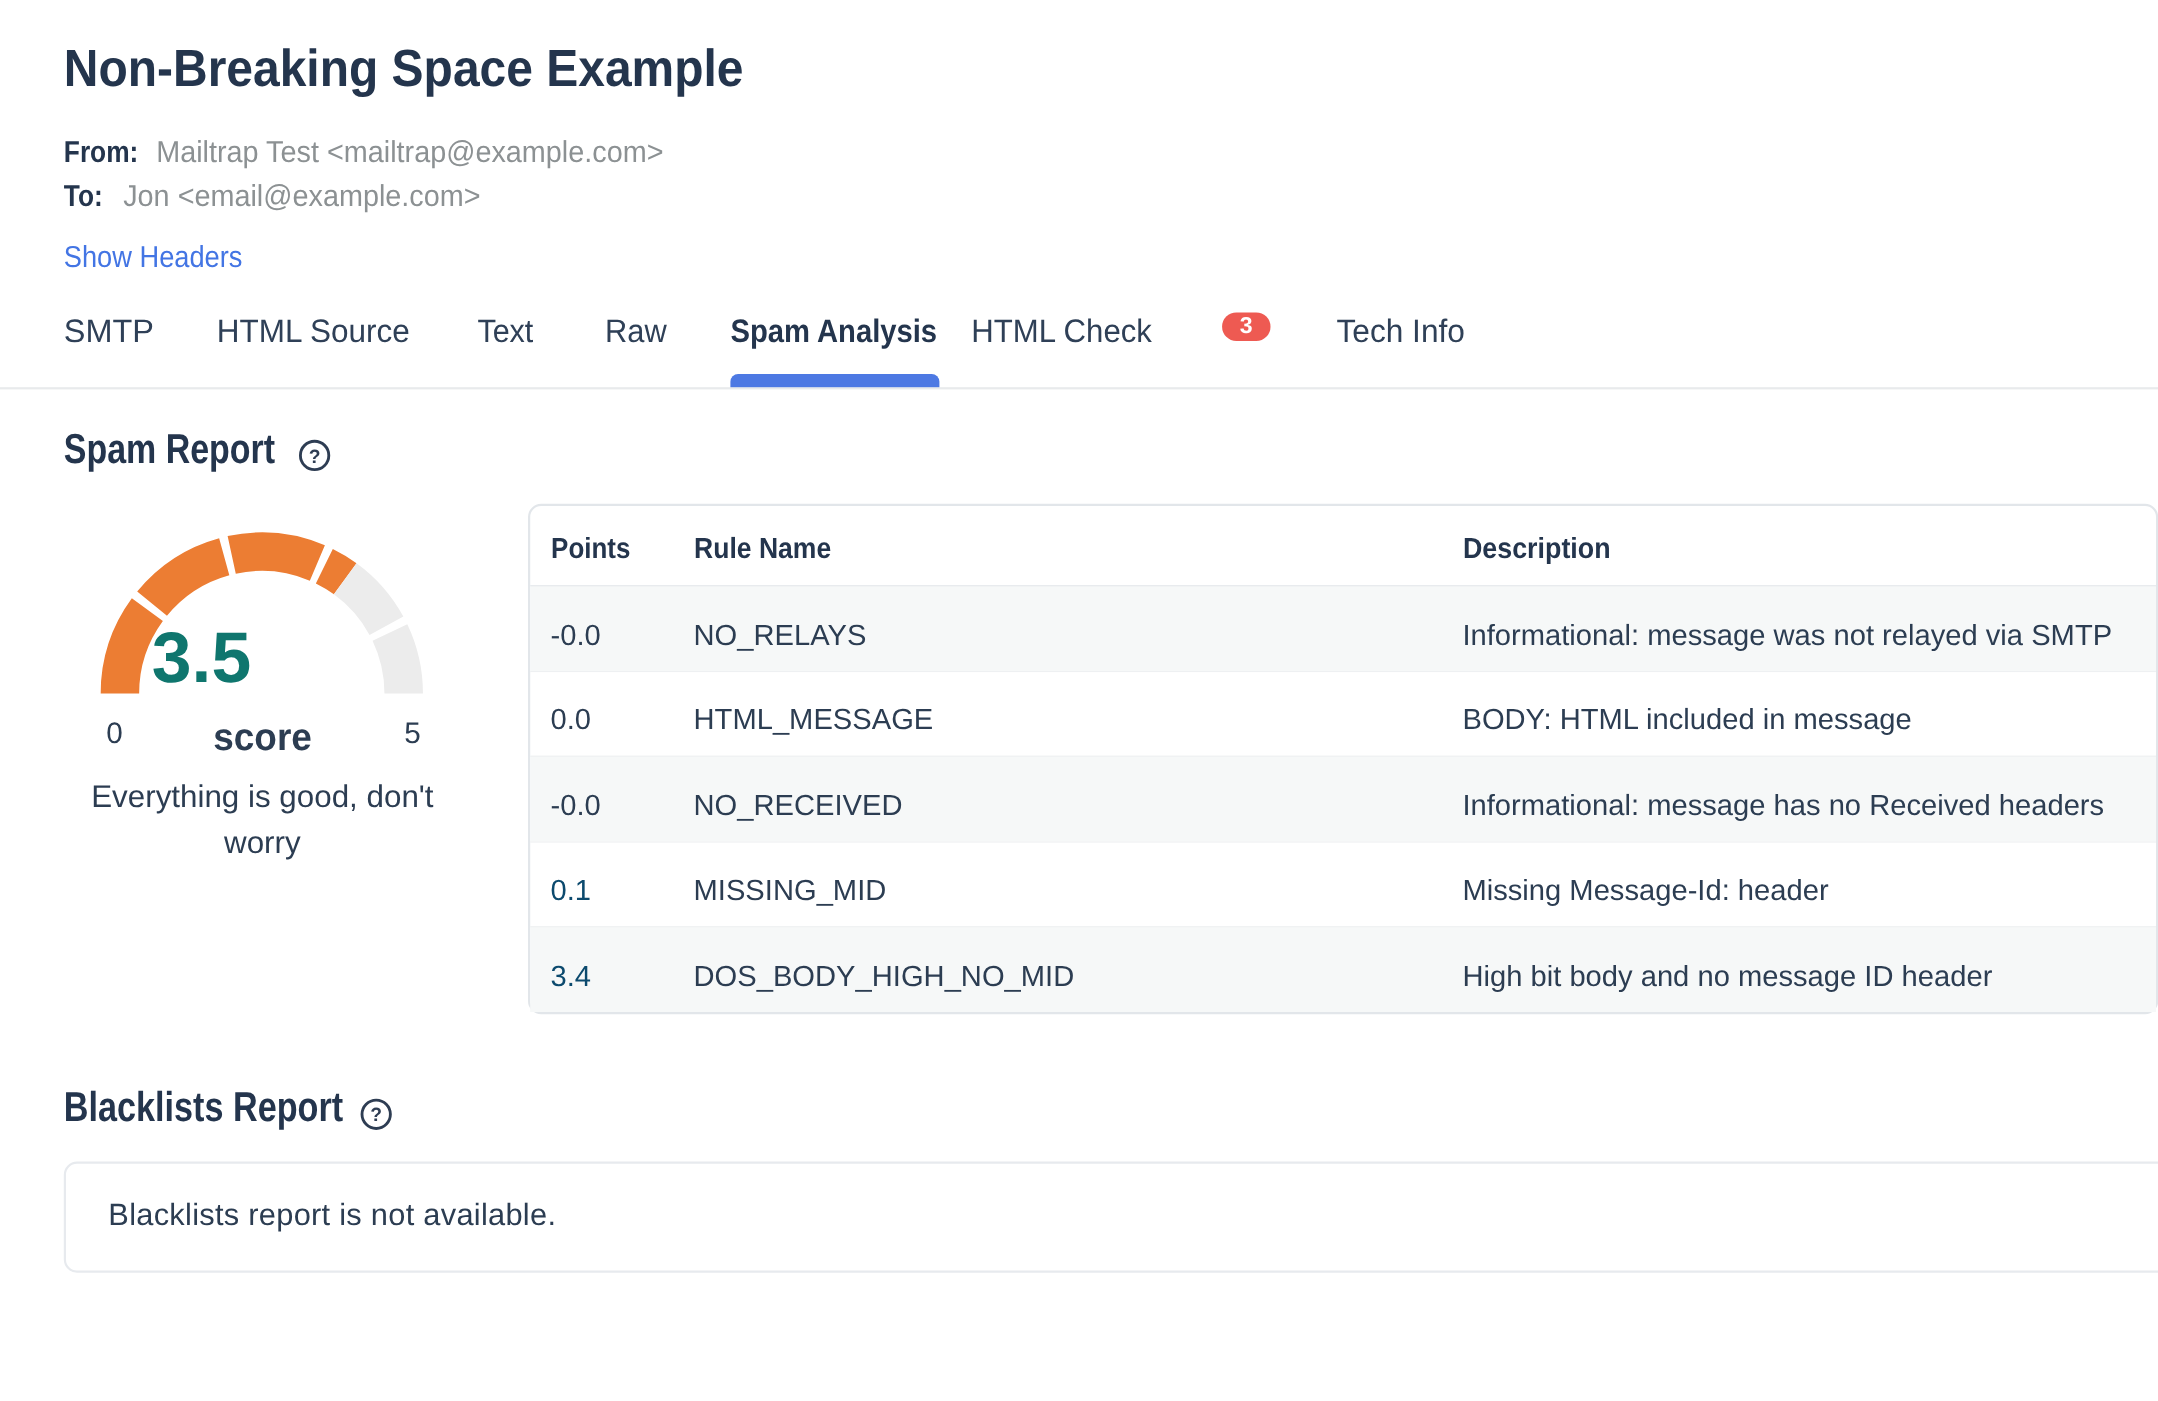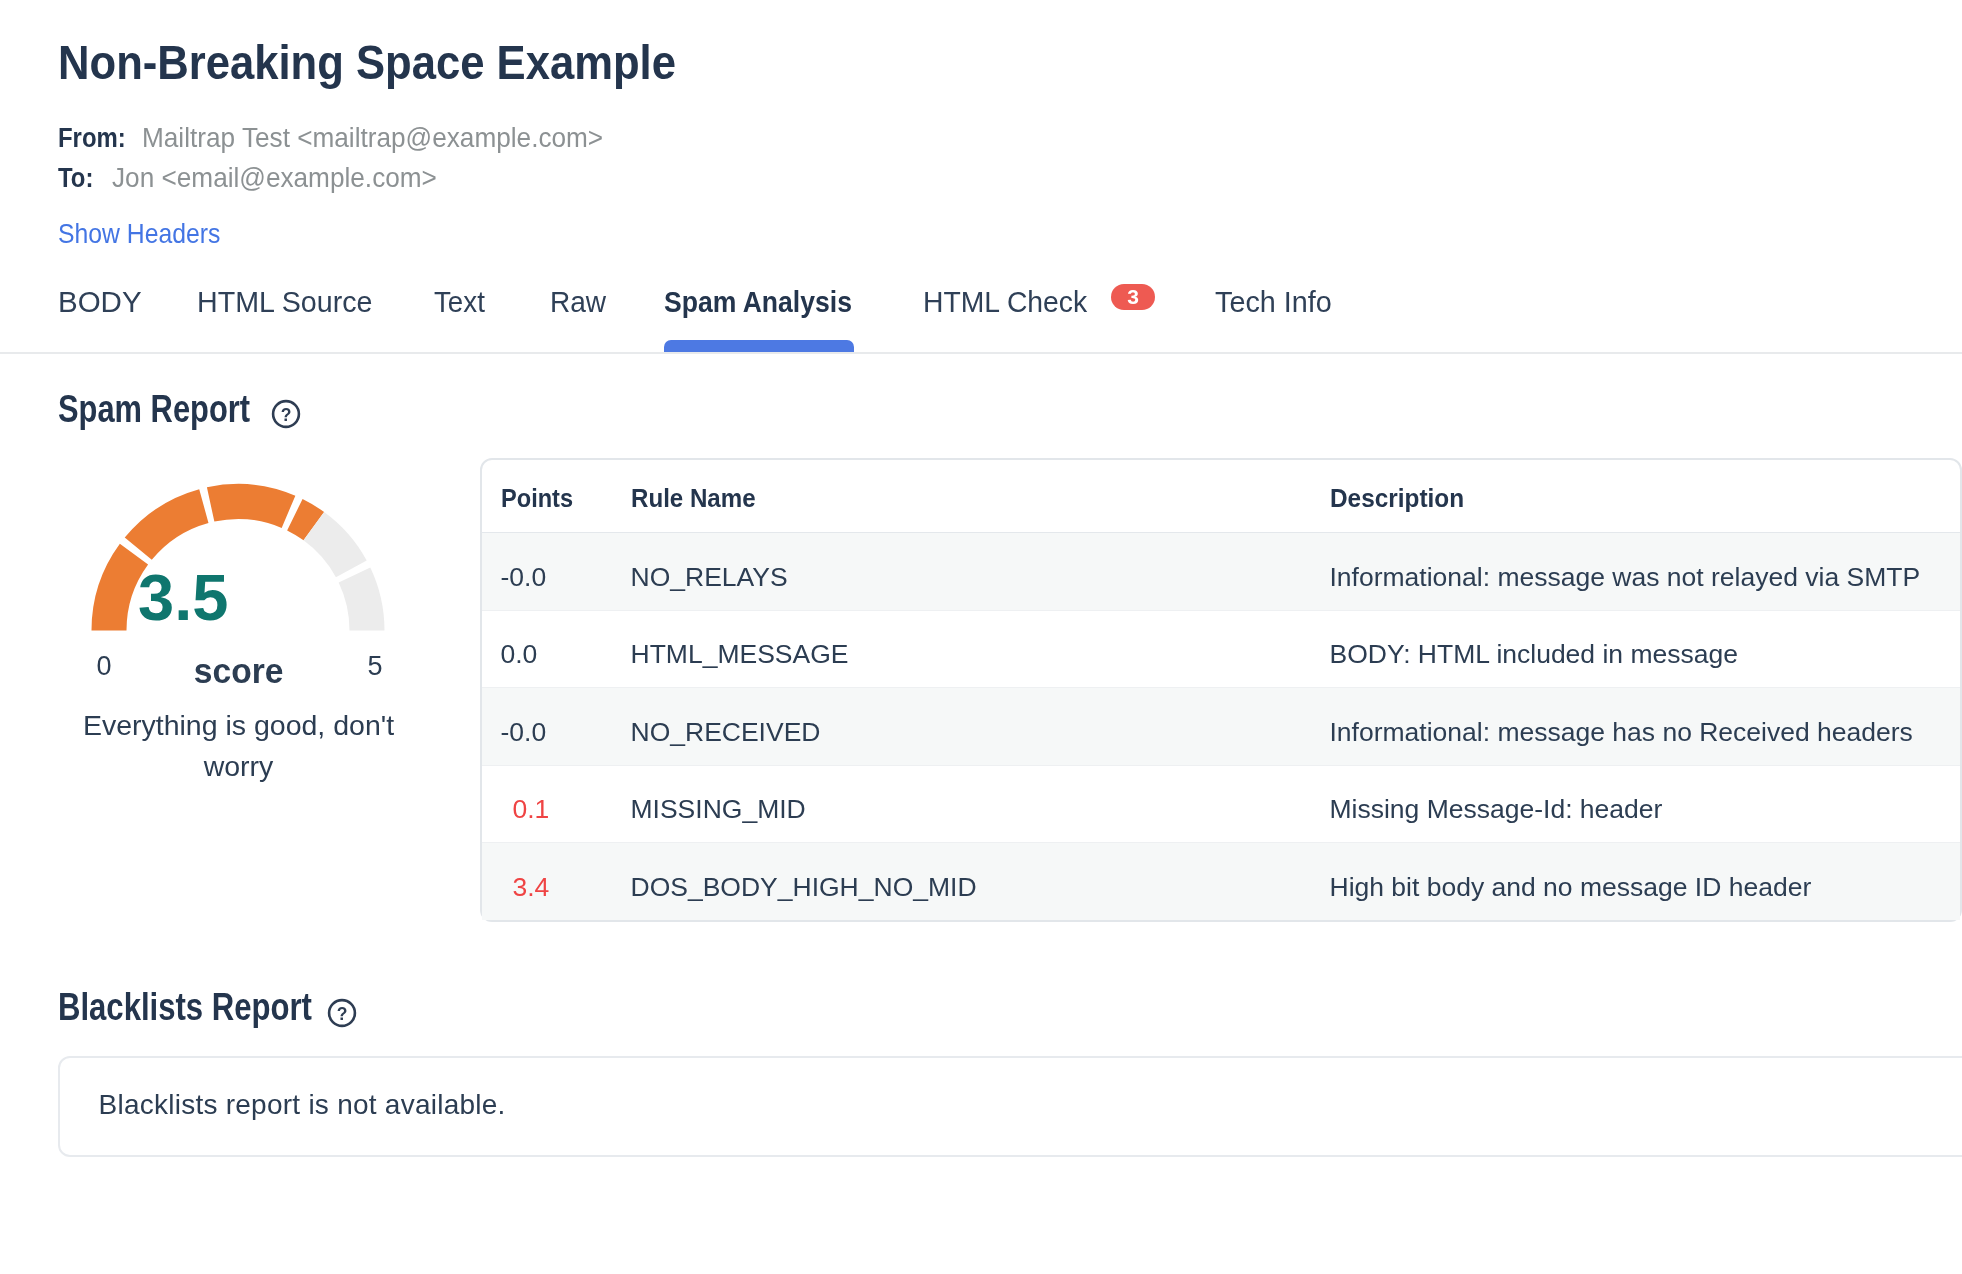--- a/index.html
+++ b/index.html
@@ -30,39 +30,39 @@
   .thead{position:relative;height:72px;text-decoration:underline;}
   .trow{position:relative;height:77.5px;box-sizing:border-box;border-top:1.5px solid #eef0f2;padding-top:5.5px;}
   .stripe{background:#f6f8f8;}
   .tr1{border-top:1.5px solid #e4e8ec;}
   .c1{position:absolute;left:18.5px;}
   .c2{position:absolute;left:148.5px;}
   .c3{position:absolute;left:807.5px;margin-left:40px;}
   .th span{font-weight:bold;color:#24354d;}
   .cell{font-size:26.5px;line-height:77.5px;}
   .hcell{font-size:26.5px;line-height:76px;}
-  .amber{color:#ef4444;margin-left:12px;}
+  .amber{color:#0c4a6e;}
   .bbox{left:58px;top:1056px;width:1950px;height:101px;box-sizing:border-box;border:2px solid #e7eaee;}
   .bbox .t{position:absolute;left:38.5px;top:0;font-size:28px;line-height:93px;letter-spacing:0.25px;}
 </style>
 </head>
 <body>
   <div class="abs title"><span class="sx" style="transform:scaleX(0.918);">Non-Breaking Space Example</span></div>
 
   <div class="abs hline" style="top:123.5px;"><span class="lab">From:</span><span class="gray" style="position:absolute;left:83.5px;">Mailtrap Test &lt;mailtrap@example.com&gt;</span></div>
   <div class="abs hline" style="top:163.5px;"><span class="lab">To:</span><span class="gray" style="position:absolute;left:54px;">Jon &lt;email@example.com&gt;</span></div>
 
   <div class="abs link"><span class="sx" style="transform:scaleX(0.9);">Show Headers</span></div>
 
-  <div class="abs tab" style="left:58px;">BODY</div>
+  <div class="abs tab" style="left:58px;">SMTP</div>
   <div class="abs tab" style="left:197px;"><span class="sx" style="transform:scaleX(0.97);">HTML Source</span></div>
   <div class="abs tab" style="left:434px;"><span class="sx" style="transform:scaleX(0.94);">Text</span></div>
   <div class="abs tab" style="left:550px;"><span class="sx" style="transform:scaleX(0.95);">Raw</span></div>
   <div class="abs tab b" style="left:664px;color:#24354d;"><span class="sx" style="transform:scaleX(0.9);">Spam Analysis</span></div>
-  <div class="abs tab" style="left:883px;margin-left:40px;"><span class="sx" style="transform:scaleX(0.96);">HTML Check</span></div>
+  <div class="abs tab" style="left:883px;"><span class="sx" style="transform:scaleX(0.96);">HTML Check</span></div>
   <div class="abs tab" style="left:1215px;"><span class="sx" style="transform:scaleX(0.975);">Tech Info</span></div>
   <div class="abs" style="left:1111px;top:284px;width:44px;height:25.5px;border-radius:13px;background:#ee5a52;"></div>
   <div class="abs" style="left:1111px;top:284px;width:44px;font-size:21px;line-height:26.5px;color:#fff;font-weight:bold;text-align:center;">3</div>
   <div class="abs underline"></div>
   <div class="abs hairline"></div>
 
   <div class="abs h2" style="left:58px;top:389.8px;"><span class="sx" style="transform:scaleX(0.812);">Spam Report</span></div>
   <svg class="qicon" style="left:271px;top:399px;" width="30" height="30" viewBox="0 0 30 30">
     <circle cx="15" cy="15" r="12.9" fill="none" stroke="#2e3d53" stroke-width="2.6"></circle>
     <text x="15" y="21.5" text-anchor="middle" font-family="Liberation Sans" font-weight="bold" font-size="17.5" fill="#2e3d53">?</text>

